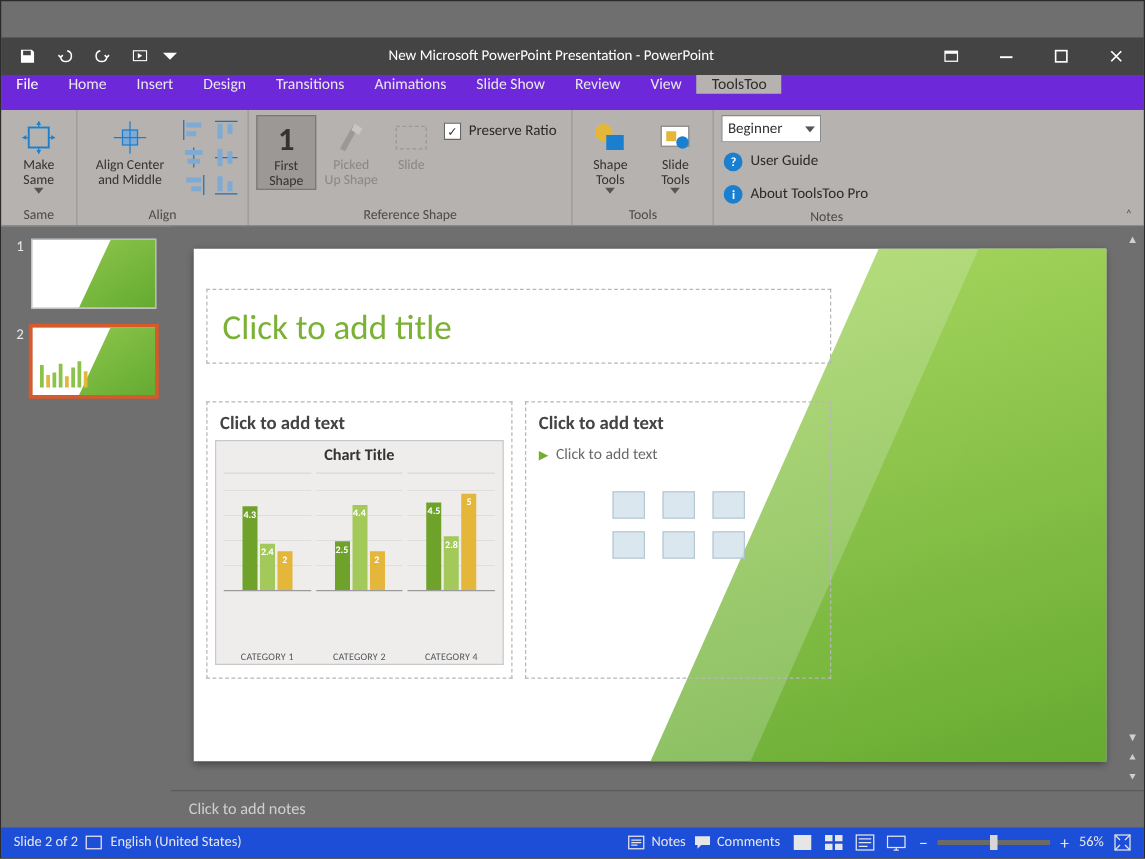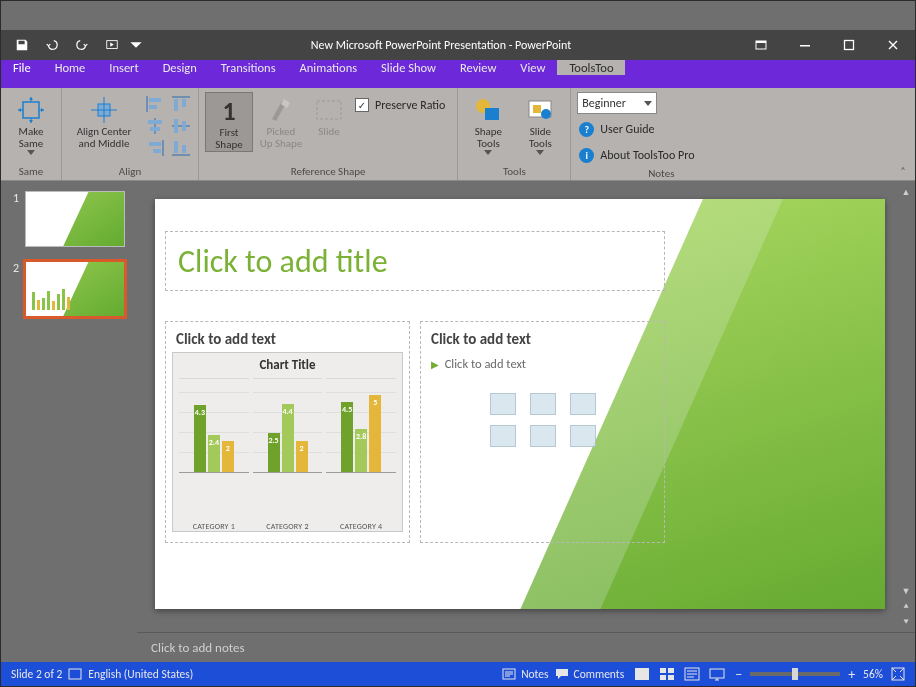--- a/index.html
+++ b/index.html
@@ -50,21 +50,21 @@
   .editor { flex:1; position:relative; background:#6f6f6f; display:flex; overflow:hidden;}
   .slide-area { flex:1; position:relative; padding:18px 12px 18px 18px; overflow:hidden;}
   .slide { width:730px; height:410px; background:#fff; position:relative; box-shadow:0 2px 6px rgba(0,0,0,0.4); overflow:hidden;}
   .slide .deco { position:absolute; right:-80px; top:-40px; width:320px; height:520px; }
   .slide .deco .tri { position:absolute; width:420px; height:520px; transform:skewX(-24deg); }
   .slide .deco .t1 { background:linear-gradient(160deg,#bde07a 0%,#7cbb3a 100%); right:-140px; opacity:0.95;}
   .slide .deco .t2 { background:linear-gradient(160deg,#9fd353 0%,#4f9a22 100%); right:-60px; opacity:0.75;}
   .slide .deco .t3 { background:linear-gradient(160deg,#cfe9a3 0%,#a8d66f 100%); right:-200px; opacity:0.6;}
   .placeholder { position:absolute; border:1px dashed #b7b7b7; background:rgba(255,255,255,0.0);}
   .ph-title { left:10px; top:32px; width:500px; height:60px; display:flex; align-items:center; padding:0 12px;}
-  .ph-title span { font-size:32px; color:#7bb135; font-family:Calibri,"Segoe UI"; }
+  .ph-title span { font-size:28px; color:#7bb135; font-family:Calibri,"Segoe UI"; }
   .ph-left { left:10px; top:122px; width:245px; height:222px; }
   .ph-right { left:265px; top:122px; width:245px; height:222px; }
   .ph-head { font-size:15px; font-weight:600; color:#444; padding:8px 10px 4px 10px;}
   .chartbox { margin:0 6px 6px 6px; border:1px solid #c9c9c9; background:#efedec; height:180px; display:flex; flex-direction:column;}
   .chart-title { text-align:center; font-weight:700; color:#333; font-size:13px; padding:4px 0;}
   .chart-plot { flex:1; display:flex; align-items:stretch; padding:2px 6px 0 6px; gap:4px;}
   .catg { flex:1; display:flex; flex-direction:column;}
   .bars { flex:1; display:flex; align-items:flex-end; justify-content:center; gap:2px; border-top:1px solid #d8d8d8; border-bottom:1px solid #9b9b9b; background:repeating-linear-gradient(to top, transparent 0, transparent 19px, #dedede 19px, #dedede 20px);}
   .bar { width:12px; position:relative;}
   .bar span { position:absolute; top:2px; left:0; right:0; text-align:center; font-size:8px; color:#fff; font-weight:600;}

